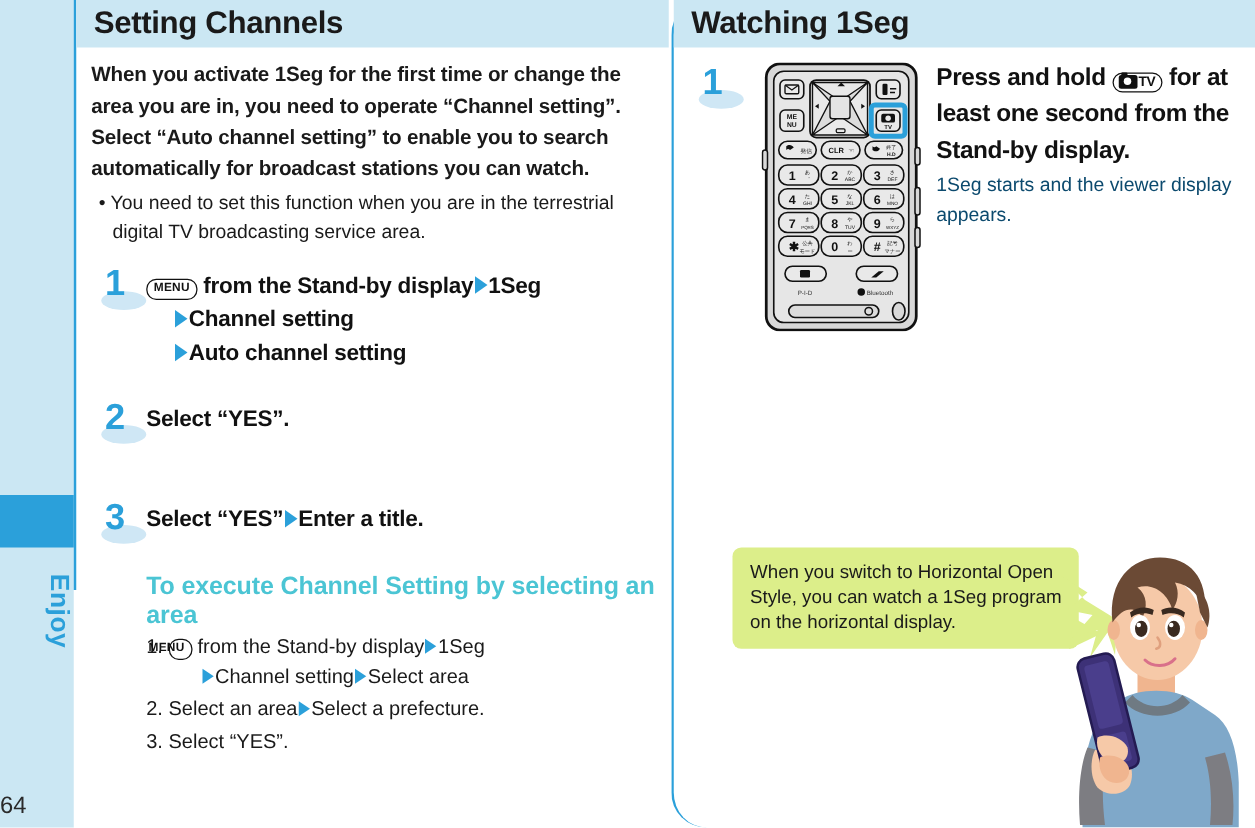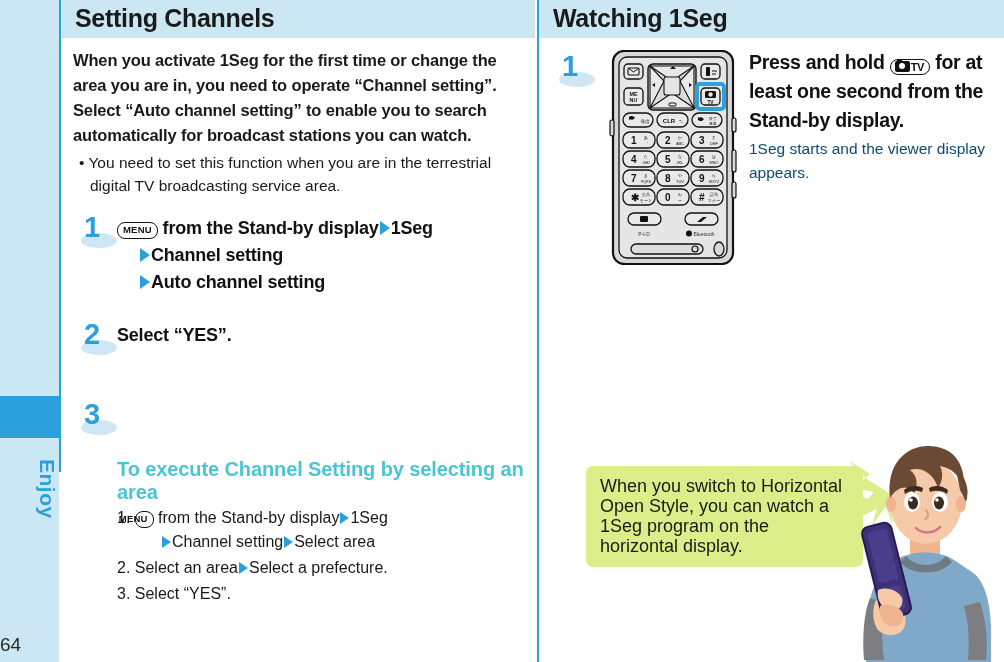--- a/index.html
+++ b/index.html
@@ -59,20 +59,21 @@
     width: 476px; height: 472px;
     border-left: 2px solid #2BA0DA;
     box-sizing: border-box;
   }
   #col-right {
     position: absolute;
     left: 537px; top: 0;
     width: 467px; height: 662px;
     border-left: 2px solid #2BA0DA;
     box-sizing: border-box;
+    border-radius: 28px;
   }
 
   .col-header {
     background: #CBE7F3;
     font-size: 25px;
     font-weight: bold;
     color: #1a1a1a;
     padding: 4px 0 5px 14px;
     letter-spacing: -.3px;
   }
@@ -250,27 +251,27 @@
     color: #0c4a6e;
     margin-top: 2px;
   }
 
   
   #phone-fig svg { display: block; }
 
   
   #callout {
     position: absolute;
-    left: 586px; top: 466px;
+    left: 586px; top: 438px;
     width: 277px;
     background: #DCEE8A;
     border-radius: 7px;
     padding: 10px 12px 11px 14px;
     box-sizing: border-box;
-    font-size: 18px;
+    font-size: 15px;
     line-height: 20px;
     color: #1a1a1a;
   }
   #callout-tail {
     position: absolute;
     left: 857px; top: 496px;
     width: 0; height: 0;
     border-left: 24px solid #DCEE8A;
     border-top: 9px solid transparent;
     border-bottom: 16px solid transparent;
@@ -319,20 +320,23 @@
         <div class="step-num">2</div>
       </div>
       <div class="step-body">Select “YES”.</div>
     </div>
 
     <div class="step" style="margin-top:46px;">
       <div class="step-num-wrap">
         <div class="step-num-shadow"></div>
         <div class="step-num">3</div>
       </div>
+      <div class="step-body">
+        <span>Select “YES”</span><span class="tri"></span><span>Enter a title.</span>
+      </div>
     </div>
 
     <div id="subproc">
       <div id="subproc-title">To execute Channel Setting by selecting an area</div>
 
       <div class="subproc-item">
         <span>1.</span>
         <span class="keycap">MENU</span><span> from the Stand-by display</span><span class="tri-sm"></span><span>1Seg</span>
         <span class="ind2"><span class="tri-sm"></span><span>Channel setting</span><span class="tri-sm"></span><span>Select area</span></span>
       </div>

